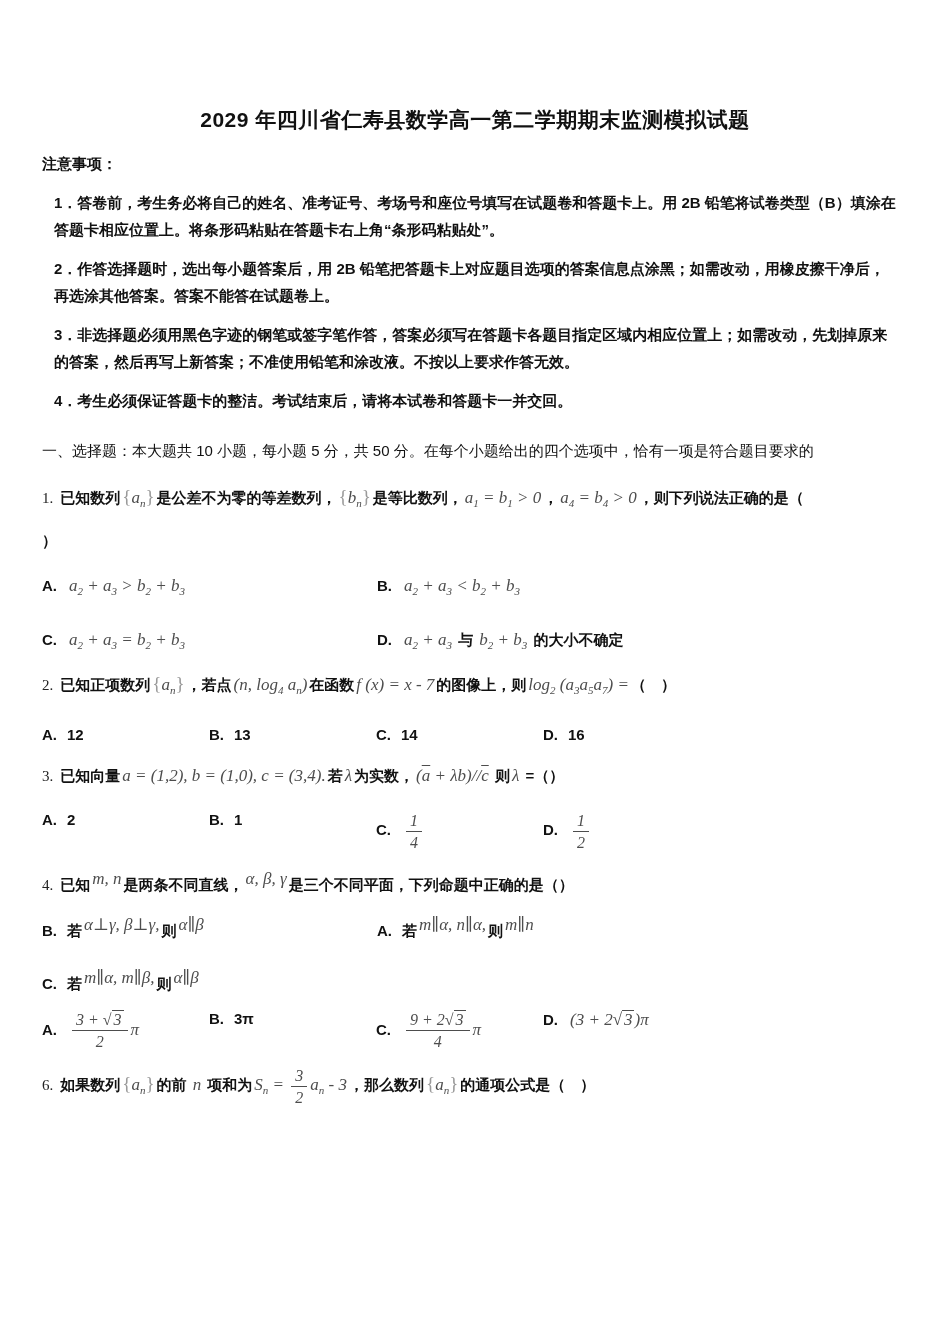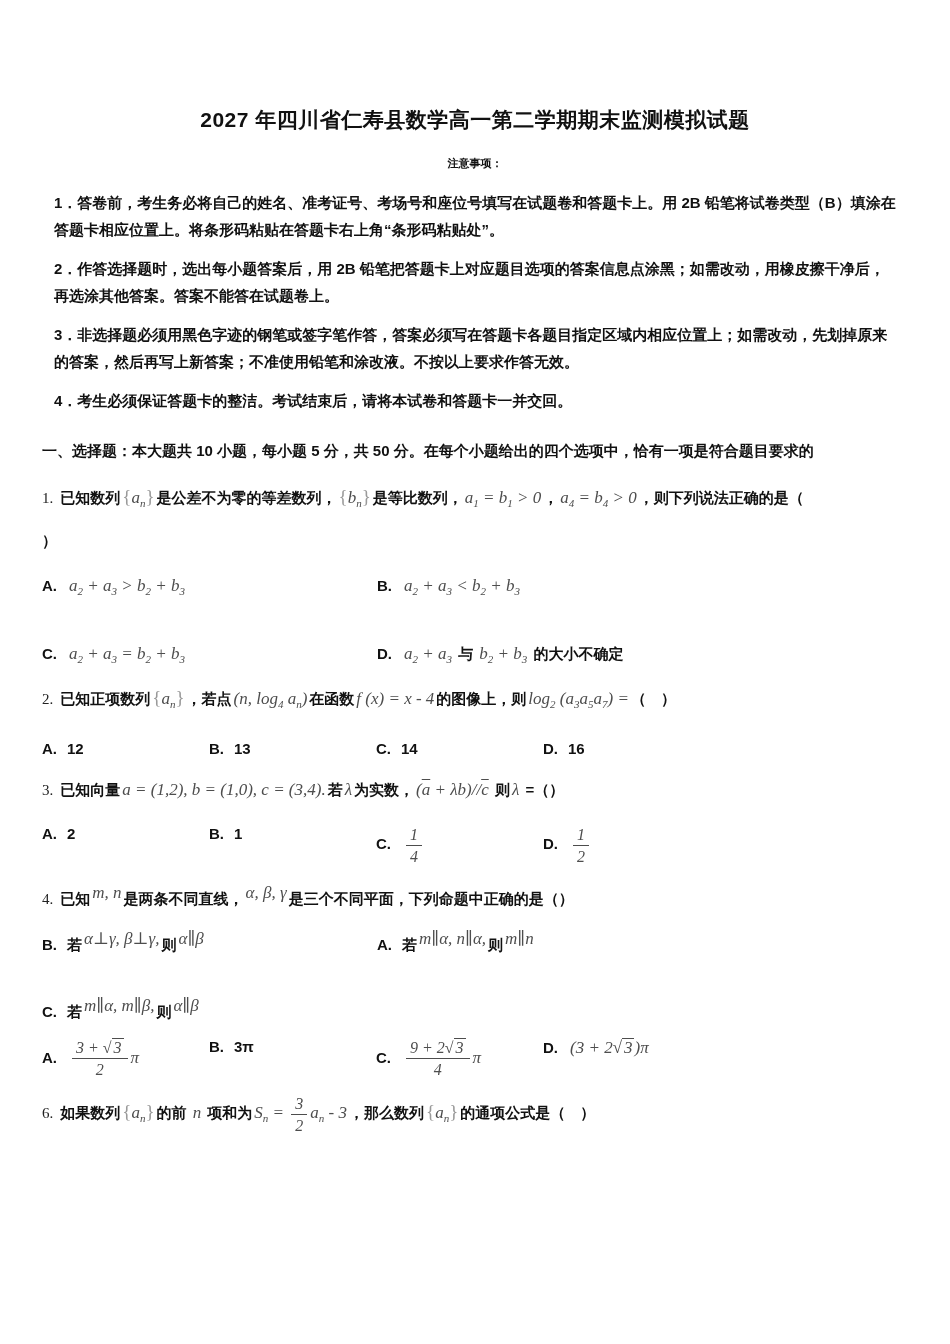--- a/index.html
+++ b/index.html
@@ -2,69 +2,69 @@
 <html><head>
 <meta charset="utf-8">
 <style>
   html,body{margin:0;padding:0;}
   body{
     width:950px;height:1344px;overflow:hidden;background:#ffffff;color:#111;
     font-family:"Liberation Sans","DejaVu Sans",sans-serif;
   }
   .page{box-sizing:border-box;width:100%;height:100%;padding:106px 42px 0 42px;}
   .title{margin:0 0 16px 0;text-align:center;font-size:21px;font-weight:700;letter-spacing:.5px;}
-  .notes-heading{font-size:11px;font-weight:700;line-height:27px;text-align:center;}
+  .notes-heading{font-size:15px;font-weight:700;line-height:27px;}
   .note{margin:12px;font-size:15px;font-weight:600;line-height:27px;}
-  .section-header{margin-top:24px;font-size:15px;font-weight:700;line-height:26px;}
+  .section-header{margin-top:24px;font-size:15px;font-weight:400;line-height:26px;}
   .question{margin-top:14px;}
   .stem{font-size:15px;font-weight:600;line-height:38px;}
   .qnum{font-family:"Liberation Serif","DejaVu Serif",serif;font-weight:400;color:#222;margin-right:7px;}
   .options{margin-top:16px;}
-  .grid2{display:grid;grid-template-columns:335px 1fr;row-gap:46px;}
+  .grid2{display:grid;grid-template-columns:335px 1fr;row-gap:32px;}
   .grid4{display:grid;grid-template-columns:167px 167px 167px 1fr;}
   .opt{font-size:15px;font-weight:700;}
   .olabel{margin-right:10px;}
   
   .m{font-family:"Liberation Serif","DejaVu Serif",serif;font-style:italic;font-weight:400;
      color:#4d4d4d;font-size:17px;padding:0 2px;white-space:nowrap;}
   .m sub{font-size:11px;}
   .br{font-style:normal;color:#9a9a9a;font-size:19px;}
   .ovl{text-decoration:overline;}
   .raise{position:relative;top:-6px;display:inline-block;text-align:center;}
   .frac{display:inline-flex;flex-direction:column;align-items:center;vertical-align:middle;
         line-height:1.2;margin:0 3px;font-size:16px;}
   .frac .num{border-bottom:1px solid #4d4d4d;padding:0 4px 1px 4px;display:block;}
   .frac .den{padding-top:1px;display:block;}
   .rad{display:inline-block;border-top:1px solid #4d4d4d;padding:0 2px;line-height:1.1;}
 </style>
 </head>
 <body>
 
 <div class="page">
-  <h1 class="title">2027 年四川省仁寿县数学高一第二学期期末监测模拟试题</h1>
+  <h1 class="title">2029 年四川省仁寿县数学高一第二学期期末监测模拟试题</h1>
   <div class="notes-heading">注意事项：</div>
   <div>
       <p class="note">1．答卷前，考生务必将自己的姓名、准考证号、考场号和座位号填写在试题卷和答题卡上。用 2B 铅笔将试卷类型（B）填涂在答题卡相应位置上。将条形码粘贴在答题卡右上角“条形码粘贴处”。</p>
       <p class="note">2．作答选择题时，选出每小题答案后，用 2B 铅笔把答题卡上对应题目选项的答案信息点涂黑；如需改动，用橡皮擦干净后，再选涂其他答案。答案不能答在试题卷上。</p>
       <p class="note">3．非选择题必须用黑色字迹的钢笔或签字笔作答，答案必须写在答题卡各题目指定区域内相应位置上；如需改动，先划掉原来的答案，然后再写上新答案；不准使用铅笔和涂改液。不按以上要求作答无效。</p>
       <p class="note">4．考生必须保证答题卡的整洁。考试结束后，请将本试卷和答题卡一并交回。</p>
     </div>
   <div class="section-header">一、选择题：本大题共 10 小题，每小题 5 分，共 50 分。在每个小题给出的四个选项中，恰有一项是符合题目要求的</div>
   <div>
       <div class="question">
         <div class="stem"><span class="qnum">1.</span>已知数列<span class="m"><span class="br">{</span>a<sub>n</sub><span class="br">}</span></span>是公差不为零的等差数列，<span class="m"><span class="br">{</span>b<sub>n</sub><span class="br">}</span></span>是等比数列，<span class="m">a<sub>1</sub> = b<sub>1</sub> &gt; 0</span>，<span class="m">a<sub>4</sub> = b<sub>4</sub> &gt; 0</span>，则下列说法正确的是（<br>）</div>
         <div class="options grid2">
           <div class="opt"><span class="olabel">A.</span><span class="m">a<sub>2</sub> + a<sub>3</sub> &gt; b<sub>2</sub> + b<sub>3</sub></span></div>
           <div class="opt"><span class="olabel">B.</span><span class="m">a<sub>2</sub> + a<sub>3</sub> &lt; b<sub>2</sub> + b<sub>3</sub></span></div>
           <div class="opt"><span class="olabel">C.</span><span class="m">a<sub>2</sub> + a<sub>3</sub> = b<sub>2</sub> + b<sub>3</sub></span></div>
           <div class="opt"><span class="olabel">D.</span><span class="m">a<sub>2</sub> + a<sub>3</sub></span> 与 <span class="m">b<sub>2</sub> + b<sub>3</sub></span> 的大小不确定</div>
         </div>
       </div>
       <div class="question">
-        <div class="stem"><span class="qnum">2.</span>已知正项数列<span class="m"><span class="br">{</span>a<sub>n</sub><span class="br">}</span></span>，若点<span class="m">(n, log<sub>4</sub> a<sub>n</sub>)</span>在函数<span class="m">f (x) = x - 4</span>的图像上，则<span class="m">log<sub>2</sub> (a<sub>3</sub>a<sub>5</sub>a<sub>7</sub>) =</span>（　）</div>
+        <div class="stem"><span class="qnum">2.</span>已知正项数列<span class="m"><span class="br">{</span>a<sub>n</sub><span class="br">}</span></span>，若点<span class="m">(n, log<sub>4</sub> a<sub>n</sub>)</span>在函数<span class="m">f (x) = x - 7</span>的图像上，则<span class="m">log<sub>2</sub> (a<sub>3</sub>a<sub>5</sub>a<sub>7</sub>) =</span>（　）</div>
         <div class="options grid4">
           <div class="opt"><span class="olabel">A.</span>12</div>
           <div class="opt"><span class="olabel">B.</span>13</div>
           <div class="opt"><span class="olabel">C.</span>14</div>
           <div class="opt"><span class="olabel">D.</span>16</div>
         </div>
       </div>
       <div class="question">
         <div class="stem"><span class="qnum">3.</span>已知向量<span class="m">a = (1,2), b = (1,0), c = (3,4).</span>若<span class="m">λ</span>为实数，<span class="m">(<span class="ovl">a</span> + λb)//<span class="ovl">c</span></span> 则<span class="m">λ</span> =（）</div>
         <div class="options grid4">

